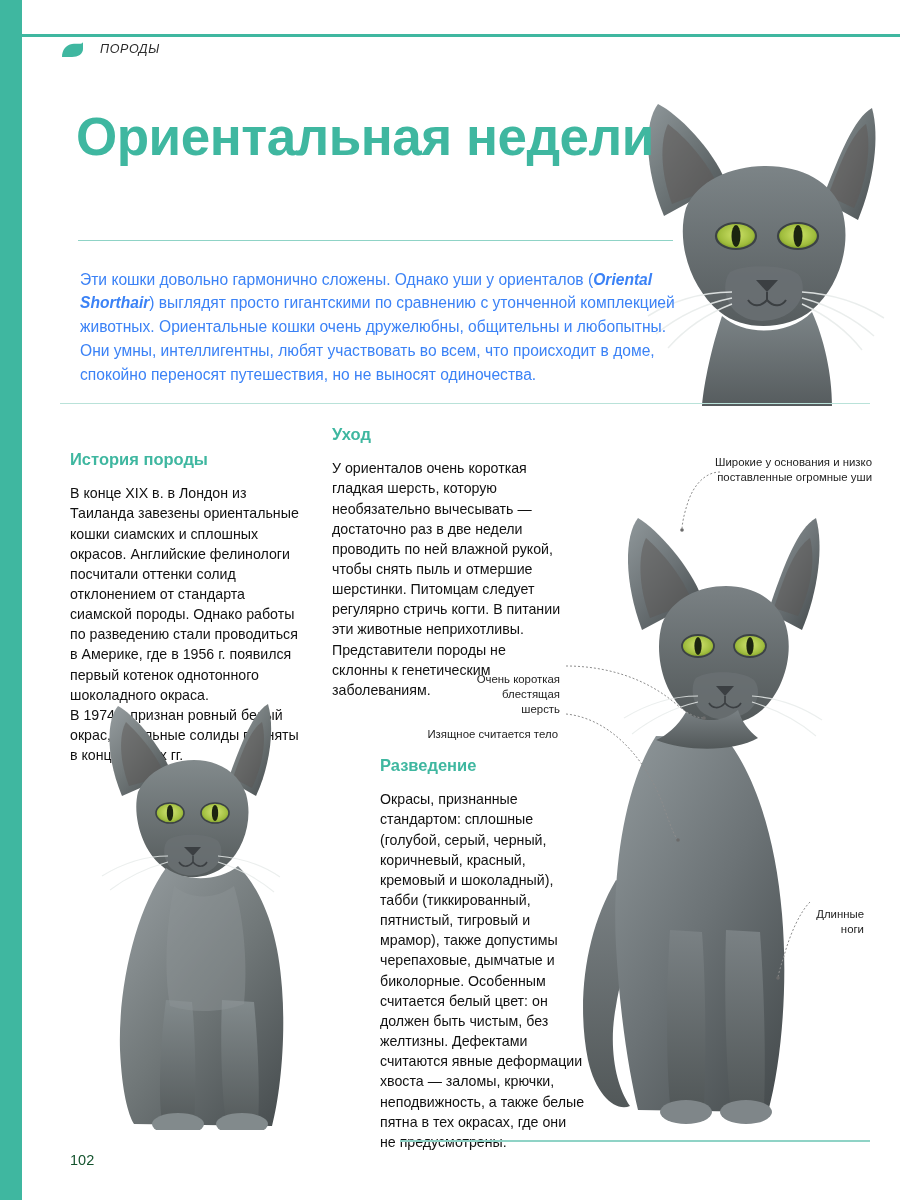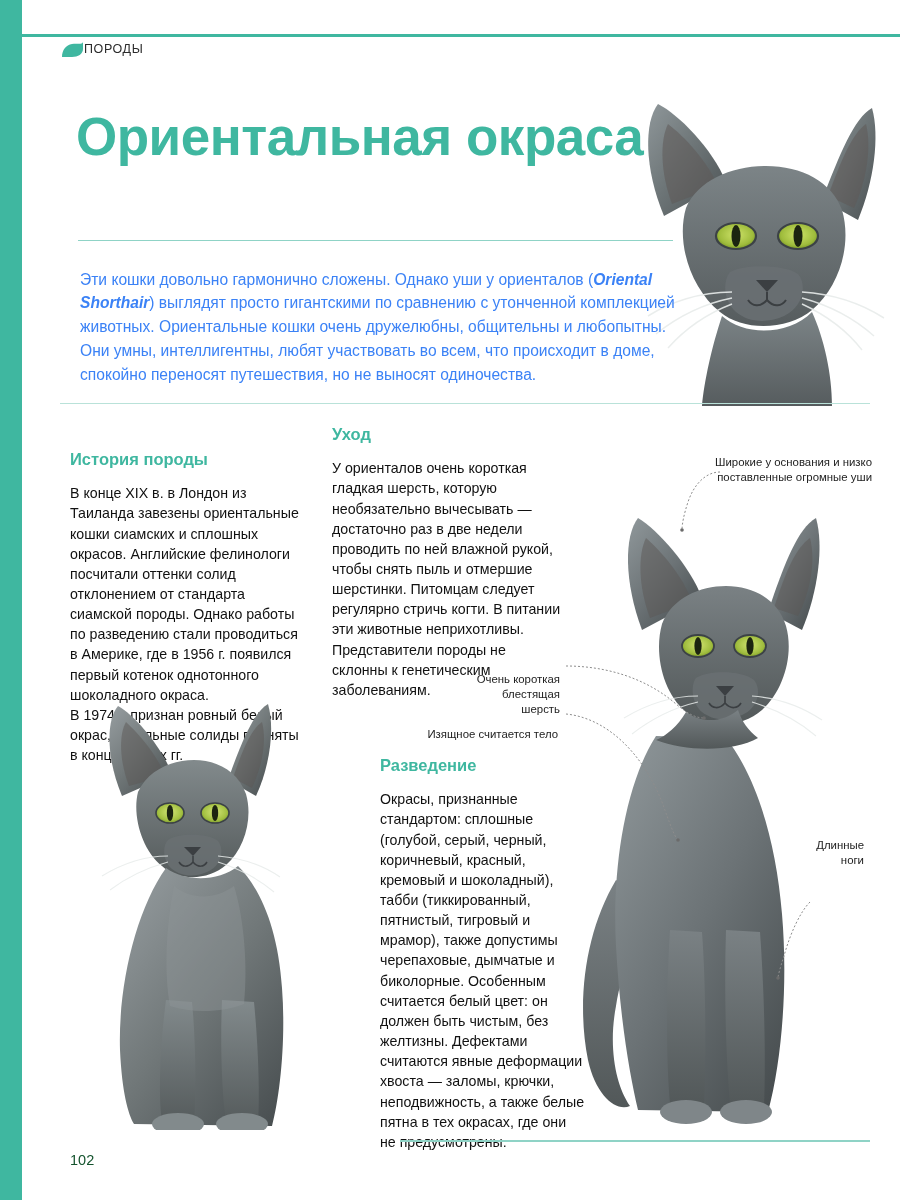--- a/index.html
+++ b/index.html
@@ -33,21 +33,22 @@
     left: 22px; top: 34px;
     width: 878px; height: 3px;
     background: #3fb7a0;
   }
   .header-block {
     position: absolute;
     left: 60px; top: 37px;
     height: 24px;
     display: flex;
     align-items: center;
-    gap: 0;
+    gap: 16px;
+    font-style: italic;
   }
   .header-icon {
     width: 24px; height: 17px;
     position: relative;
   }
   .header-icon svg { display: block; }
   .header-label {
     font-size: 12.5px;
     letter-spacing: 0.6px;
     color: #2b2b2b;
@@ -140,21 +141,21 @@
     position: absolute;
     font-size: 11.4px;
     line-height: 1.3;
     color: #222;
   }
   .callout.right { text-align: right; }
   .callout.leftal { text-align: right; margin-top: 24px; }
   .c1 { left: 712px; top: 455px; width: 160px; }
   .c2 { left: 470px; top: 648px; width: 90px; }
   .c3 { left: 398px; top: 703px; width: 160px; }
-  .c4 { left: 794px; top: 838px; width: 70px; }
+  .c4 { left: 794px; top: 907px; width: 70px; }
 
   .leader { position: absolute; }
   .leader svg { display: block; overflow: visible; }
 
   
   .footer-rule {
     position: absolute;
     left: 400px; top: 1140px;
     width: 470px; height: 2px;
     background: #8fd3c6;
@@ -231,21 +232,21 @@
         <path d="M106 196 C74 196 44 206 22 220"></path>
         <path d="M106 202 C76 208 50 222 30 238"></path>
         <path d="M106 208 C80 218 58 234 42 252"></path>
         <path d="M176 196 C208 198 236 208 258 222"></path>
         <path d="M176 202 C206 210 230 224 248 240"></path>
         <path d="M176 208 C202 220 222 236 236 254"></path>
       </g>
     </svg>
   </div>
 
-  <h1 class="title">Ориентальная окраса</h1>
+  <h1 class="title">Ориентальная недели</h1>
 
 
   <div class="meta-rule"></div>
 
   <p class="intro"><span>Эти кошки довольно гармонично сложены. Однако уши у ориенталов (</span><i>Oriental Shorthair</i><span>) выглядят просто гигантскими по сравнению с утонченной комплекцией животных. Ориентальные кошки очень дружелюбны, общительны и любопытны. Они умны, интеллигентны, любят участвовать во всем, что происходит в доме, спокойно переносят путешествия, но не выносят одиночества.</span></p>
 
   <div class="intro-rule"></div>
 
   <div class="col1">
     <h2 class="col-head">История породы</h2>

